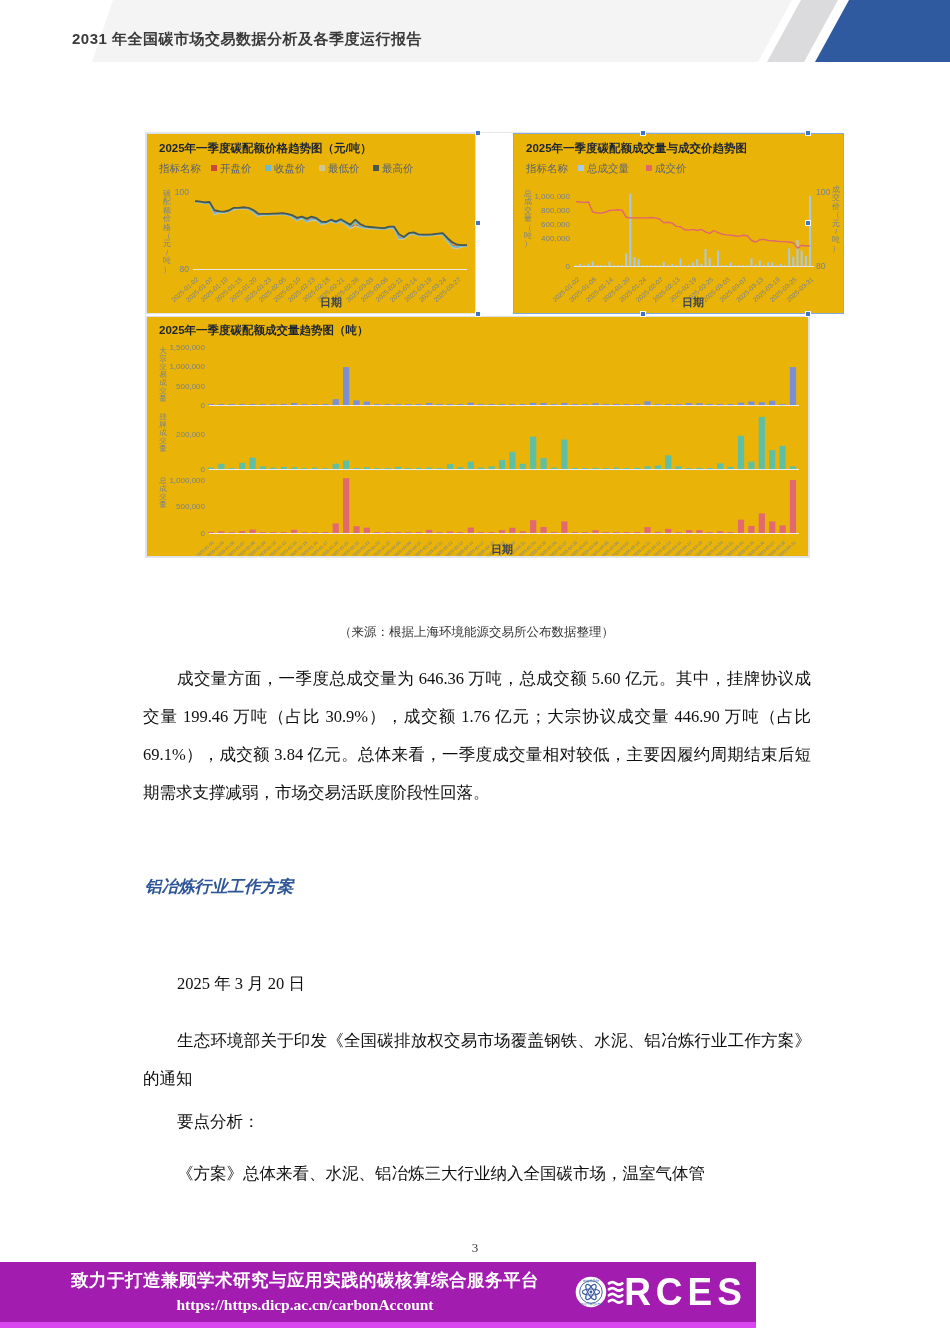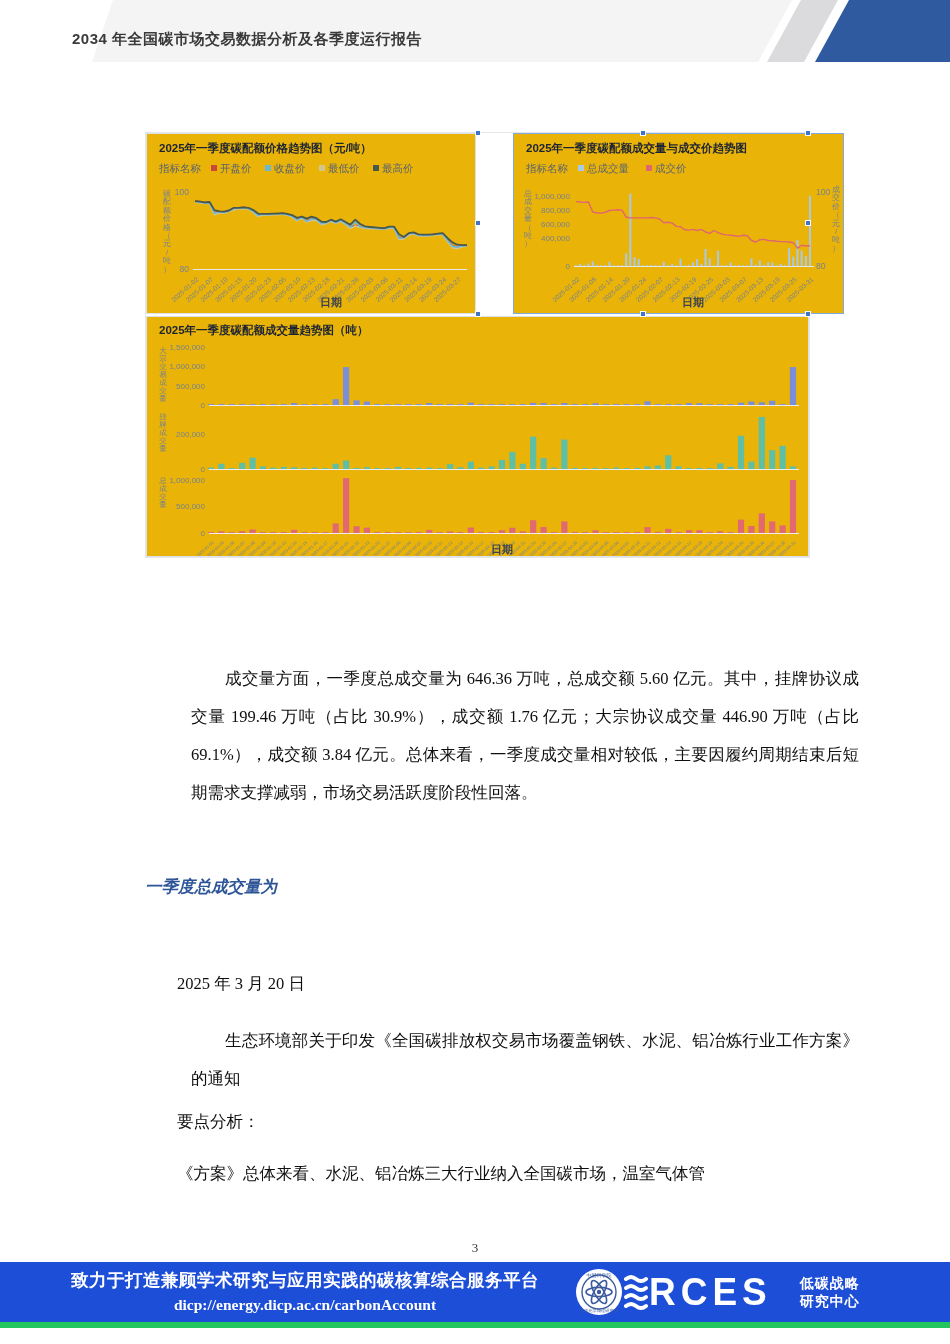--- a/index.html
+++ b/index.html
@@ -21,48 +21,48 @@
   .panel.selected{border:1px solid #7fa9e0;}
   .sel-h{position:absolute;width:6px;height:6px;background:#3f74c9;border:1px solid #fff;box-sizing:border-box;z-index:5;}
   svg text{font-family:"Liberation Sans","DejaVu Sans",sans-serif;}
   
   .caption{position:absolute;left:145px;top:580px;width:663px;text-align:center;
            font-size:15.5px;font-weight:bold;color:#111;}
   .source{position:absolute;left:145px;top:624px;width:663px;text-align:center;
           font-size:12.5px;color:#333;}
   .para{position:absolute;left:143px;width:668px;font-size:16.5px;color:#0f0f0f;
         line-height:38px;text-align:justify;}
-  .para.first-indent{text-indent:34px;margin-left:48px;}
+  .para.first-indent{text-indent:34px;}
   .blue-head{position:absolute;left:145px;top:876px;font-size:16.5px;font-style:italic;
              font-weight:600;color:#2e5597;}
   .bold{font-weight:normal;}
   .pageno{position:absolute;left:0;top:1240px;width:950px;text-align:center;font-size:13px;color:#333;}
   
-  .footer{position:absolute;left:0;top:1262px;width:950px;height:60px;background:#1d4ed8;
-          border-bottom:6px solid #22c55e;}
+  .footer{position:absolute;left:0;top:1262px;width:756px;height:60px;background:#a21caf;
+          border-bottom:6px solid #d946ef;}
   .f-left{position:absolute;left:60px;top:6px;width:490px;text-align:center;color:#fff;}
   .f-line1{font-family:"Liberation Sans","DejaVu Sans",sans-serif;font-size:17.5px;font-weight:bold;letter-spacing:.5px;}
   .f-line2{font-size:15.5px;font-weight:bold;margin-top:4px;}
   .f-link{color:#fff;text-decoration:none;}
   .f-logos{position:absolute;left:575px;top:5px;height:50px;display:flex;align-items:center;gap:0;}
   .rces{font-family:"Liberation Sans","DejaVu Sans",sans-serif;color:#fff;font-size:37px;font-weight:bold;
         letter-spacing:5px;transform:scaleY(1.05);}
   .f-center{font-family:"Liberation Sans","DejaVu Sans",sans-serif;color:#fff;font-size:14px;
             font-weight:bold;line-height:1.3;letter-spacing:1px;margin-left:28px;}
 </style>
 </head>
 <body>
 
 <div class="page">
 
   <div class="hdr">
     <div class="hdr-gray"></div>
     <div class="hdr-gray2"></div>
     <div class="hdr-blue"></div>
-    <div class="hdr-title">2034 年全国碳市场交易数据分析及各季度运行报告</div>
+    <div class="hdr-title">2031 年全国碳市场交易数据分析及各季度运行报告</div>
   </div>
 
   <div class="charts">
     <div class="panel" style="left:0;top:0;width:330px;height:181px;">
       <svg id="svg-price" width="328" height="179" viewBox="0 0 328 179">
           <text x="12" y="18" font-size="11.5" fill="#1c2434" text-anchor="start" font-weight="bold">2025年一季度碳配额价格趋势图（元/吨）</text>
           <text x="12" y="38" font-size="10.5" fill="#5a6472" text-anchor="start">指标名称</text>
           <rect x="64" y="31" width="6" height="6" fill="#c9463a"></rect>
           <text x="73" y="38" font-size="10.5" fill="#5a6472" text-anchor="start">开盘价</text>
           <rect x="118" y="31" width="6" height="6" fill="#6cb8d8"></rect>
@@ -483,39 +483,40 @@
           <text x="607.4285714285714" y="226" font-size="4.2" fill="#77828f" text-anchor="end" transform="rotate(-42 607.4285714285714 226)">2025-03-25</text>
           <text x="617.8214285714286" y="226" font-size="4.2" fill="#77828f" text-anchor="end" transform="rotate(-42 617.8214285714286 226)">2025-03-26</text>
           <text x="628.2142857142857" y="226" font-size="4.2" fill="#77828f" text-anchor="end" transform="rotate(-42 628.2142857142857 226)">2025-03-27</text>
           <text x="638.6071428571429" y="226" font-size="4.2" fill="#77828f" text-anchor="end" transform="rotate(-42 638.6071428571429 226)">2025-03-28</text>
           <text x="649" y="226" font-size="4.2" fill="#77828f" text-anchor="end" transform="rotate(-42 649 226)">2025-03-31</text>
           <text x="355" y="236" font-size="11" fill="#39424f" text-anchor="middle" font-weight="bold">日期</text>
         </svg>
     </div>
   </div>
 
+  <div class="source">（来源：根据上海环境能源交易所公布数据整理）</div>
 
   <div class="para first-indent" style="top:660px;">成交量方面，一季度总成交量为 646.36 万吨，总成交额 5.60 亿元。其中，挂牌协议成交量 199.46 万吨（占比 30.9%），成交额 1.76 亿元；大宗协议成交量 446.90 万吨（占比 69.1%），成交额 3.84 亿元。总体来看，一季度成交量相对较低，主要因履约周期结束后短期需求支撑减弱，市场交易活跃度阶段性回落。</div>
 
-  <div class="blue-head">一季度总成交量为</div>
+  <div class="blue-head">铝冶炼行业工作方案</div>
 
   <div class="para bold" style="top:965px;left:177px;">2025 年 3 月 20 日</div>
 
   <div class="para bold first-indent" style="top:1022px;">生态环境部关于印发《全国碳排放权交易市场覆盖钢铁、水泥、铝冶炼行业工作方案》的通知</div>
 
   <div class="para bold" style="top:1103px;left:177px;">要点分析：</div>
 
   <div class="para" style="top:1155px;left:177px;width:634px;">《方案》总体来看、水泥、铝冶炼三大行业纳入全国碳市场，温室气体管</div>
 
   <div class="pageno">3</div>
 
   <div class="footer">
     <div class="f-left">
       <div class="f-line1">致力于打造兼顾学术研究与应用实践的碳核算综合服务平台</div>
-      <div class="f-line2"><a class="f-link" href="#">dicp://energy.dicp.ac.cn/carbonAccount</a></div>
+      <div class="f-line2"><a class="f-link" href="#">https://https.dicp.ac.cn/carbonAccount</a></div>
     </div>
     <div class="f-logos">
       <svg width="48" height="48" viewBox="0 0 48 48">
         <circle cx="24" cy="24" r="23" fill="#ffffff"></circle>
         <circle cx="24" cy="24" r="17" fill="none" stroke="#3b5b9d" stroke-width="1.4"></circle>
         <g stroke="#3b5b9d" stroke-width="1.6" fill="none">
           <ellipse cx="24" cy="24" rx="13" ry="4.6"></ellipse>
           <ellipse cx="24" cy="24" rx="13" ry="4.6" transform="rotate(60 24 24)"></ellipse>
           <ellipse cx="24" cy="24" rx="13" ry="4.6" transform="rotate(120 24 24)"></ellipse>
         </g>

